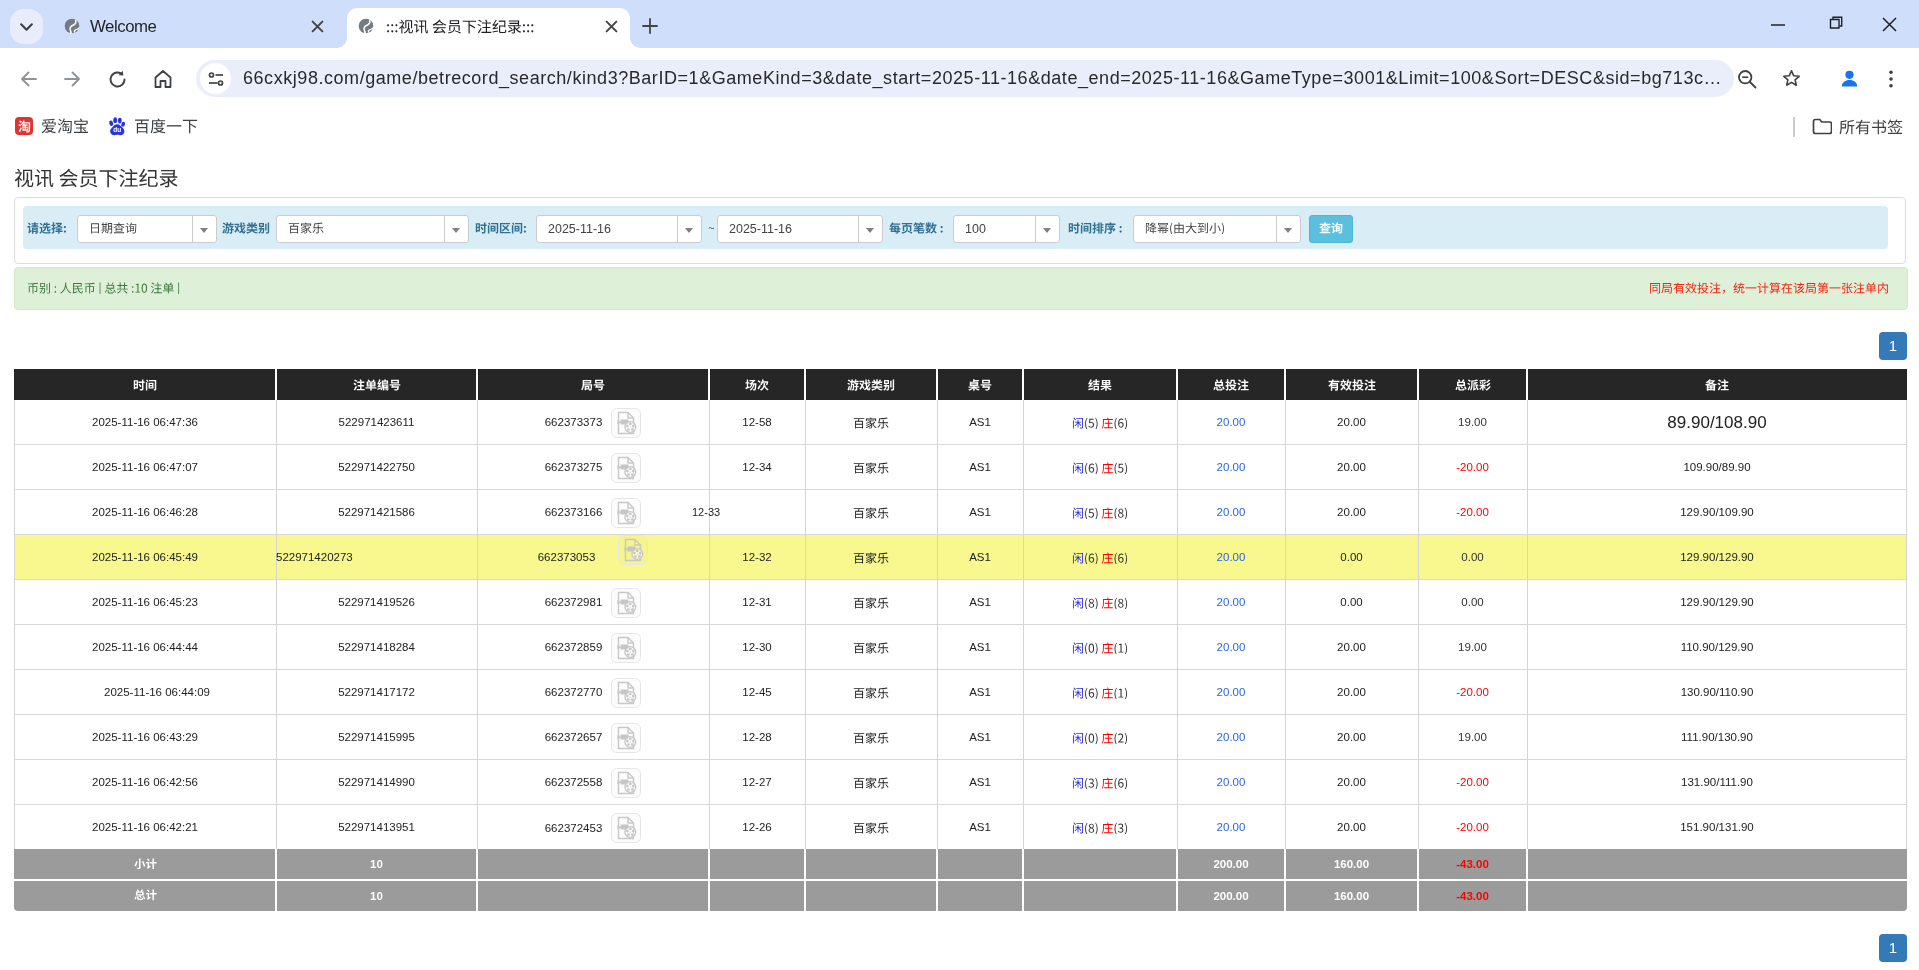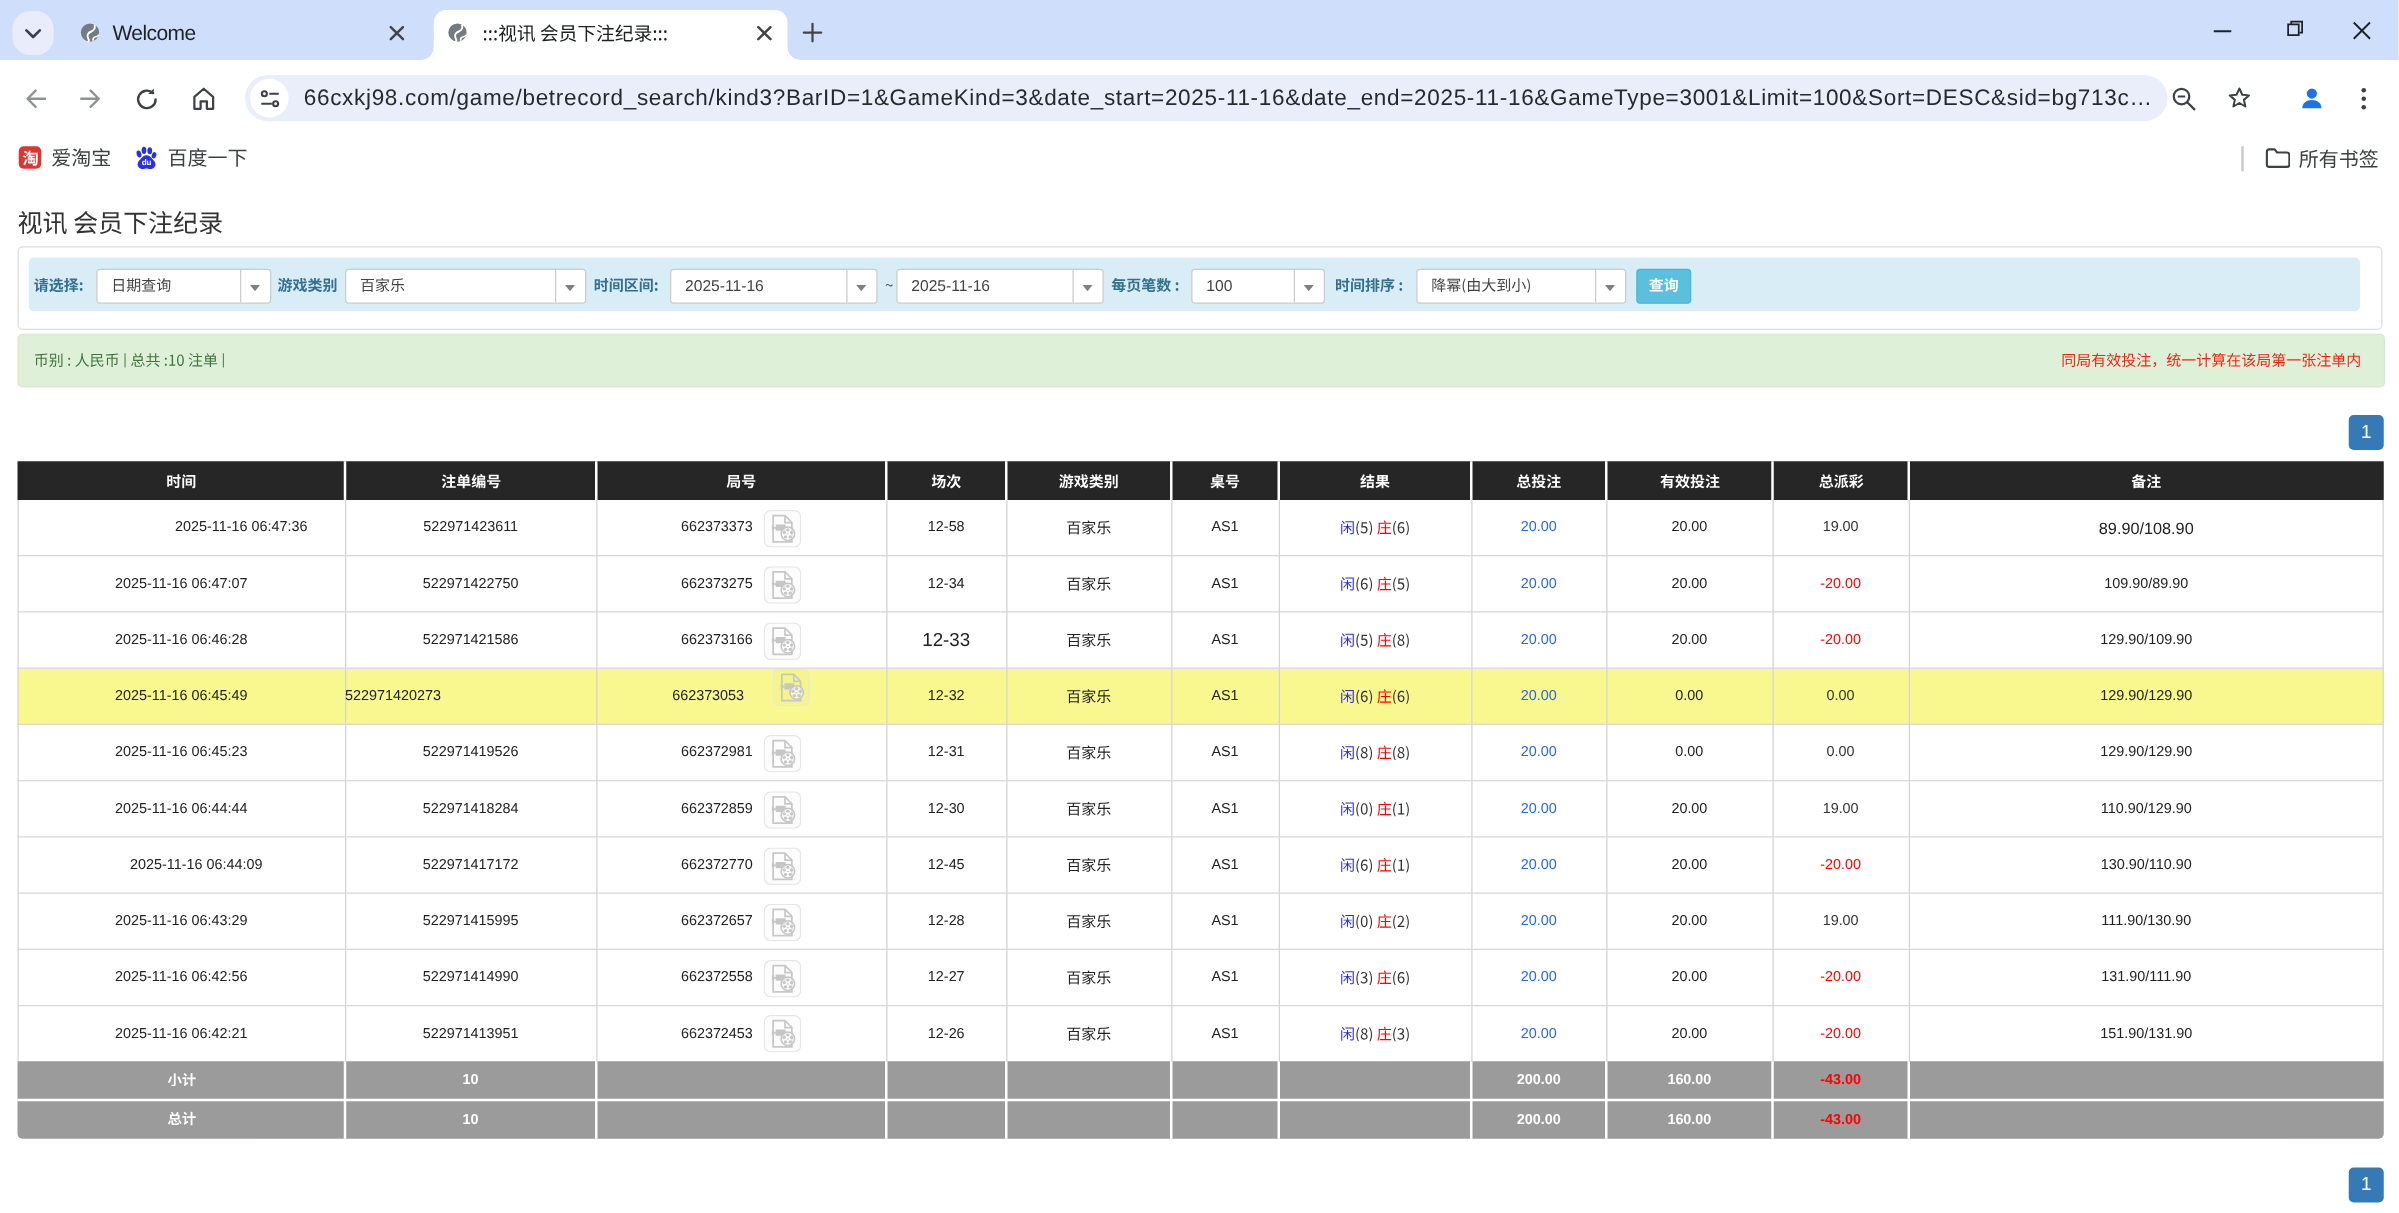--- a/index.html
+++ b/index.html
@@ -248,21 +248,21 @@
 <div class="a" style="left:1906px;top:400px;width:1px;height:449px;background:#d4d4d4"></div>
 <div class="a" style="left:14px;top:444px;width:1893px;height:1px;background:#d8d8d8"></div>
 <div class="a" style="left:14px;top:489px;width:1893px;height:1px;background:#d8d8d8"></div>
 <div class="a" style="left:14px;top:534px;width:1893px;height:1px;background:#d8d8d8"></div>
 <div class="a" style="left:14px;top:579px;width:1893px;height:1px;background:#d8d8d8"></div>
 <div class="a" style="left:14px;top:624px;width:1893px;height:1px;background:#d8d8d8"></div>
 <div class="a" style="left:14px;top:669px;width:1893px;height:1px;background:#d8d8d8"></div>
 <div class="a" style="left:14px;top:714px;width:1893px;height:1px;background:#d8d8d8"></div>
 <div class="a" style="left:14px;top:759px;width:1893px;height:1px;background:#d8d8d8"></div>
 <div class="a" style="left:14px;top:804px;width:1893px;height:1px;background:#d8d8d8"></div>
-<div class="a" style="left:14px;top:400px;width:262px;height:45px;line-height:45px;text-align:center;font-size:11.5px;color:#222;padding-left:48px;">2025-11-16 06:47:36</div>
+<div class="a" style="left:14px;top:400px;width:262px;height:45px;line-height:45px;text-align:center;font-size:11.5px;color:#222;">2025-11-16 06:47:36</div>
 <div class="a" style="left:276px;top:400px;width:201px;height:45px;line-height:45px;text-align:center;font-size:11.5px;color:#222;">522971423611</div>
 <div class="a" style="left:477px;top:400px;width:232px;height:45px;line-height:45px;text-align:center;font-size:11.5px;color:#222;"><span style="display:inline-flex;align-items:center;gap:9px;vertical-align:middle">
       <span>662373373</span>
       <svg width="30" height="30" viewBox="0 0 30 30" style="vertical-align:middle">
         <rect x=".5" y=".5" width="29" height="29" rx="5" fill="rgba(0,0,0,0.01)" stroke="#e6e6e6"></rect>
         <g stroke="#c8c8c8" fill="none" stroke-width="1.4">
           <path d="M7.5 4.5h9.5l5.5 5.5v15.5H7.5z"></path>
           <path d="M17 4.5V10h5.5"></path>
         </g>
         <path d="M9.5 11.5h8v5h-8zM9.5 13.9l-3-1.9v4.4l3-1.9z" fill="#c6c6c6"></path>
@@ -283,21 +283,21 @@
 <div class="a" style="left:805px;top:400px;width:132px;height:45px;line-height:45px;text-align:center;font-size:11.5px;color:#222;"><svg class="k" width="36.0" height="12.0" style="vertical-align:middle;">
       <use href="#g9"></use>
     </svg></div>
 <div class="a" style="left:937px;top:400px;width:86px;height:45px;line-height:45px;text-align:center;font-size:11.5px;color:#222;">AS1</div>
 <div class="a" style="left:1023px;top:400px;width:154px;height:45px;line-height:45px;text-align:center;font-size:11.5px;color:#222;"><svg class="k" width="56.2" height="12.0" style="vertical-align:middle;">
       <use href="#g28"></use>
     </svg></div>
 <div class="a" style="left:1177px;top:400px;width:108px;height:45px;line-height:45px;text-align:center;font-size:11.5px;color:#222;"><span style="color:#2a66e8">20.00</span></div>
 <div class="a" style="left:1285px;top:400px;width:133px;height:45px;line-height:45px;text-align:center;font-size:11.5px;color:#222;">20.00</div>
 <div class="a" style="left:1418px;top:400px;width:109px;height:45px;line-height:45px;text-align:center;font-size:11.5px;color:#222;"><span style="color:#333">19.00</span></div>
-<div class="a" style="left:1527px;top:400px;width:380px;height:45px;line-height:45px;text-align:center;font-size:13px;color:#222;">89.90/108.90</div>
+<div class="a" style="left:1527px;top:400px;width:380px;height:45px;line-height:45px;text-align:center;font-size:17px;color:#222;">89.90/108.90</div>
 <div class="a" style="left:14px;top:445px;width:262px;height:45px;line-height:45px;text-align:center;font-size:11.5px;color:#222;">2025-11-16 06:47:07</div>
 <div class="a" style="left:276px;top:445px;width:201px;height:45px;line-height:45px;text-align:center;font-size:11.5px;color:#222;">522971422750</div>
 <div class="a" style="left:477px;top:445px;width:232px;height:45px;line-height:45px;text-align:center;font-size:11.5px;color:#222;"><span style="display:inline-flex;align-items:center;gap:9px;vertical-align:middle">
       <span>662373275</span>
       <svg width="30" height="30" viewBox="0 0 30 30" style="vertical-align:middle">
         <rect x=".5" y=".5" width="29" height="29" rx="5" fill="rgba(0,0,0,0.01)" stroke="#e6e6e6"></rect>
         <g stroke="#c8c8c8" fill="none" stroke-width="1.4">
           <path d="M7.5 4.5h9.5l5.5 5.5v15.5H7.5z"></path>
           <path d="M17 4.5V10h5.5"></path>
         </g>
@@ -344,21 +344,21 @@
             <circle cx="19.3" cy="15.9" r="1.35"></circle>
             <circle cx="16.35" cy="18.05" r="1.35"></circle>
             <circle cx="17.45" cy="21.5" r="1.35"></circle>
             <circle cx="21.15" cy="21.5" r="1.35"></circle>
             <circle cx="22.25" cy="18.05" r="1.35"></circle>
             <rect x="18.3" y="18.7" width="2" height="0.9" rx="0.45"></rect>
           </g>
         </g>
       </svg>
     </span></div>
-<div class="a" style="left:709px;top:490px;width:96px;height:45px;line-height:45px;text-align:center;font-size:15px;color:#222;">12-33</div>
+<div class="a" style="left:692px;top:490px;width:96px;height:45px;line-height:45px;text-align:left;font-size:11px;color:#222;">12-33</div>
 <div class="a" style="left:805px;top:490px;width:132px;height:45px;line-height:45px;text-align:center;font-size:11.5px;color:#222;"><svg class="k" width="36.0" height="12.0" style="vertical-align:middle;">
       <use href="#g9"></use>
     </svg></div>
 <div class="a" style="left:937px;top:490px;width:86px;height:45px;line-height:45px;text-align:center;font-size:11.5px;color:#222;">AS1</div>
 <div class="a" style="left:1023px;top:490px;width:154px;height:45px;line-height:45px;text-align:center;font-size:11.5px;color:#222;"><svg class="k" width="56.2" height="12.0" style="vertical-align:middle;">
       <use href="#g30"></use>
     </svg></div>
 <div class="a" style="left:1177px;top:490px;width:108px;height:45px;line-height:45px;text-align:center;font-size:11.5px;color:#222;"><span style="color:#2a66e8">20.00</span></div>
 <div class="a" style="left:1285px;top:490px;width:133px;height:45px;line-height:45px;text-align:center;font-size:11.5px;color:#222;">20.00</div>
 <div class="a" style="left:1418px;top:490px;width:109px;height:45px;line-height:45px;text-align:center;font-size:11.5px;color:#222;"><span style="color:#fe0000">-20.00</span></div>

